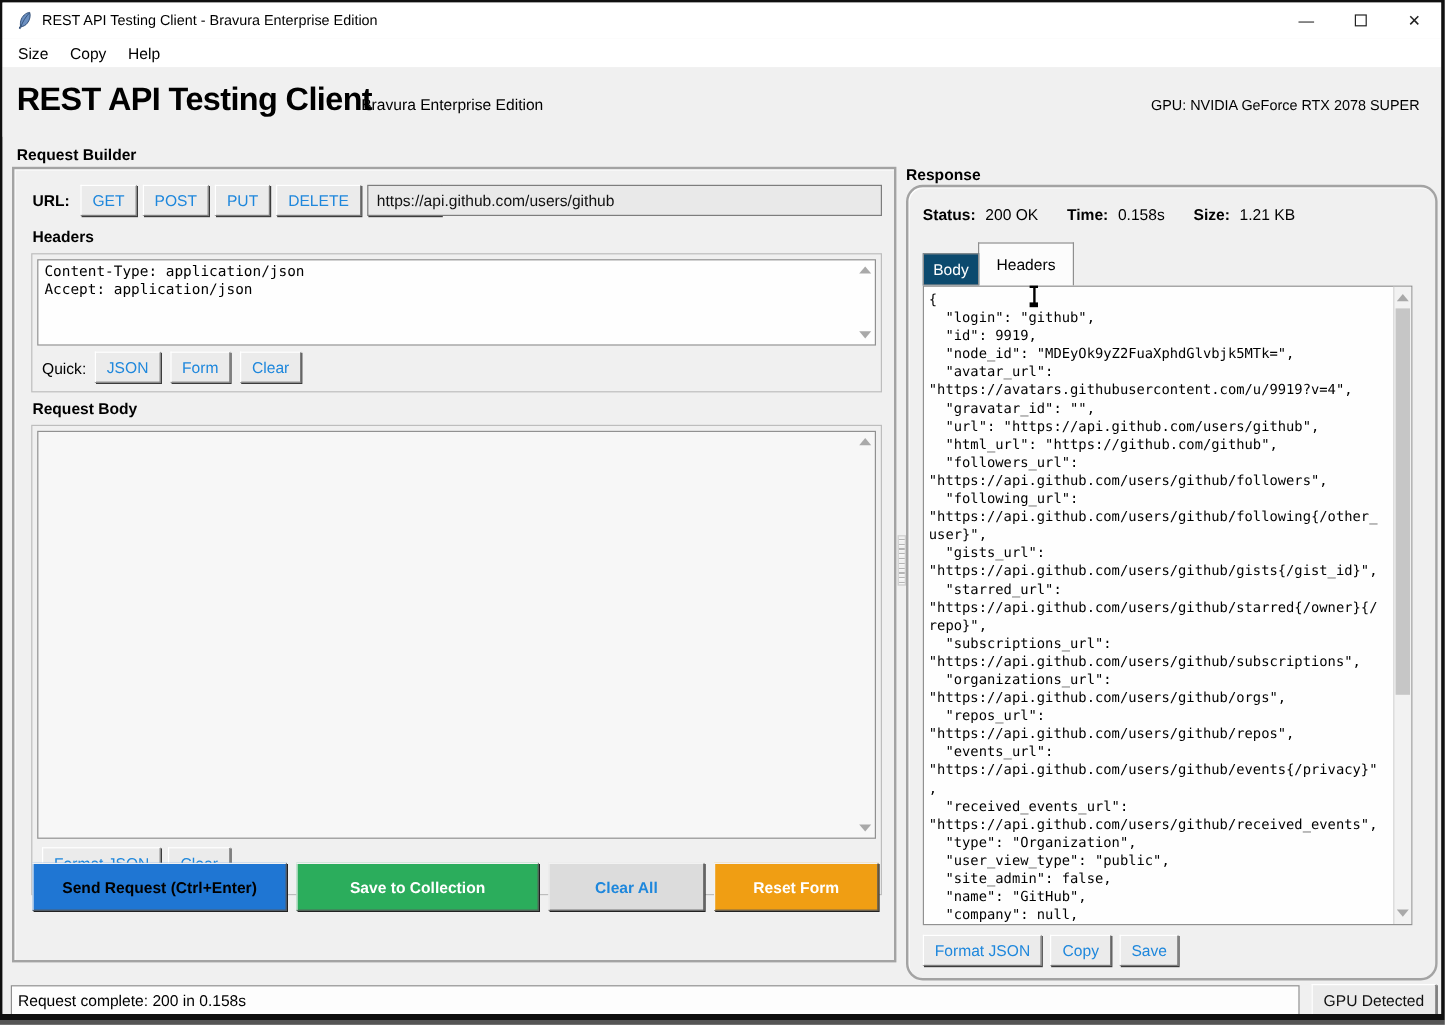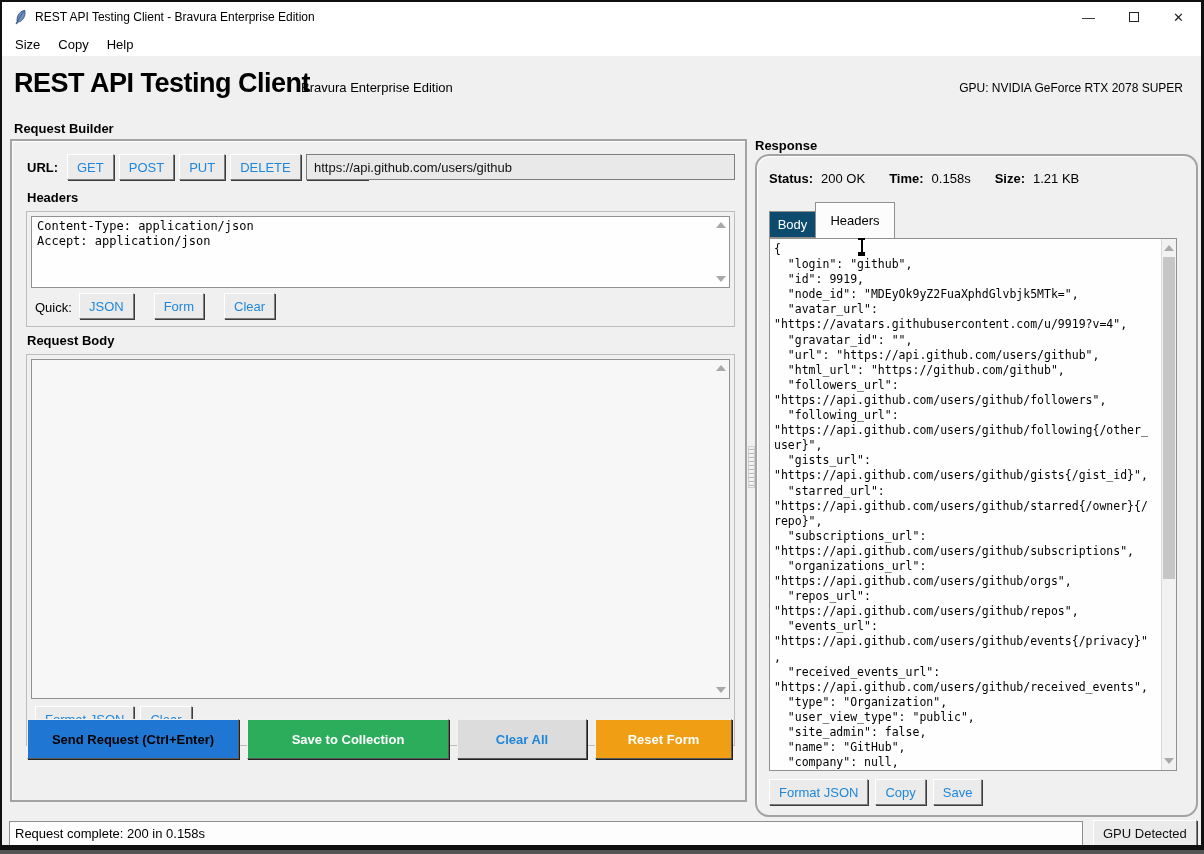--- a/index.html
+++ b/index.html
@@ -122,21 +122,21 @@
 
     <span class="lbl13 bold" style="position:absolute; left:15px; top:49px;">Headers</span>
     <div class="subframe" style="left:14px; top:70px; width:709px; height:116px;">
       <div class="whitebox" style="left:4px; top:4px; width:699px; height:72px;">
         <div class="mono" style="position:absolute; left:5px; top:2px; font-size:12px; line-height:15px;">Content-Type: application/json
 Accept: application/json</div>
         <span class="scr-up" style="right:3px; top:5px;"></span>
         <span class="scr-dn" style="right:3px; bottom:5px;"></span>
       </div>
       <span class="lbl13" style="position:absolute; left:8px; top:88px;">Quick:</span>
-      <div style="position:absolute; left:52px; top:81px; display:flex; gap:20px;">
+      <div style="position:absolute; left:52px; top:81px; display:flex; gap:8px;">
         <span class="btn">JSON</span>
         <span class="btn">Form</span>
         <span class="btn">Clear</span>
       </div>
     </div>
 
     <span class="lbl13 bold" style="position:absolute; left:15px; top:192px;">Request Body</span>
     <div class="subframe" style="left:14px; top:213px; width:709px; height:392px;">
       <div class="whitebox" style="left:4px; top:4px; width:699px; height:340px; background:#f7f7f7;">
         <div class="mono" style="position:absolute; left:5px; top:2px; font-size:12px;"></div>

